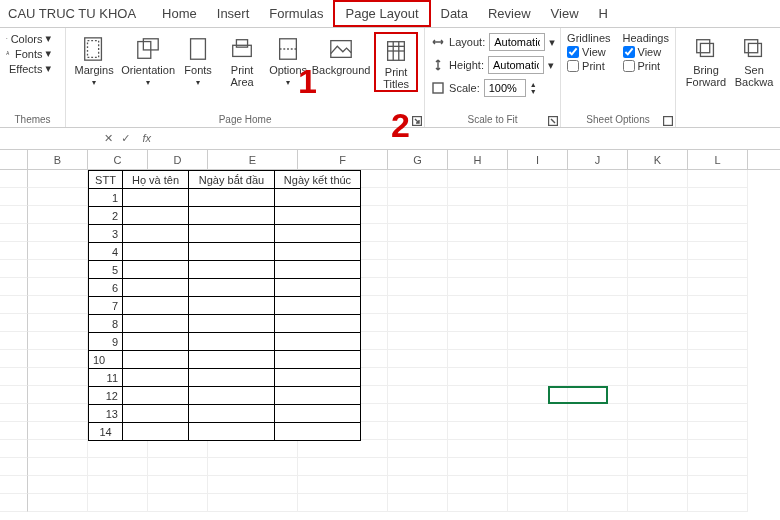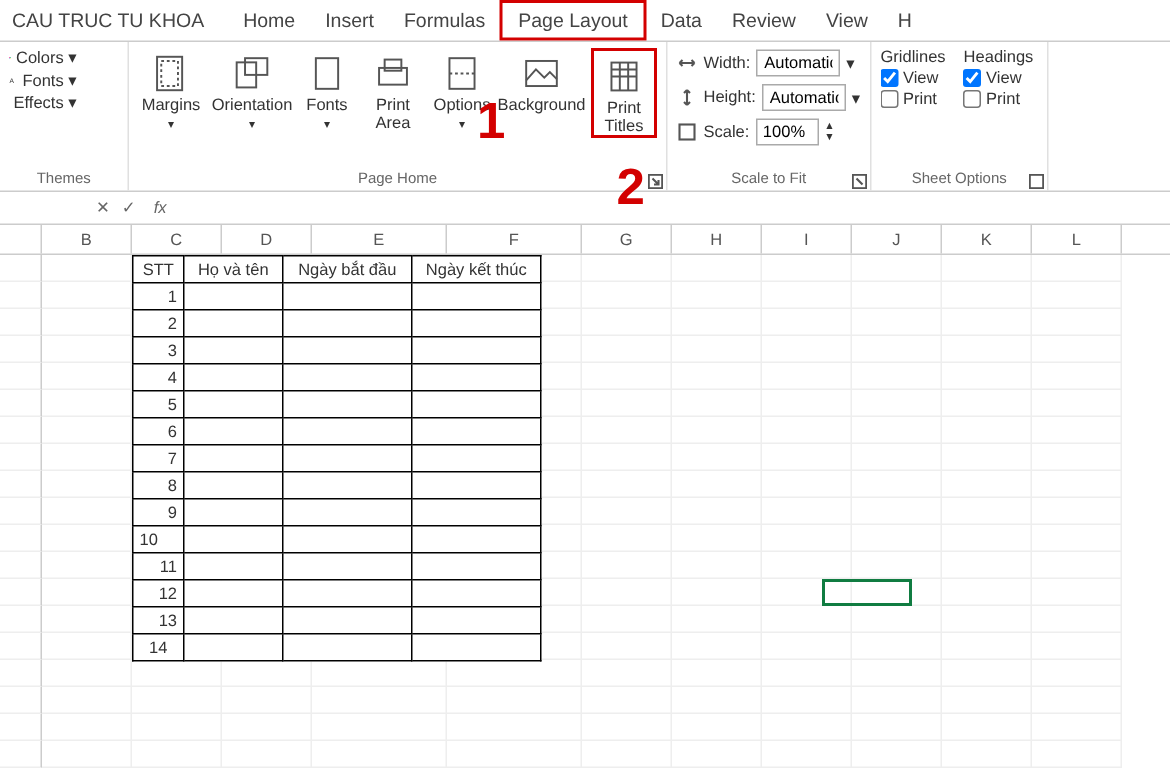--- a/index.html
+++ b/index.html
@@ -17,21 +17,21 @@
   .bigbtn { display: flex; flex-direction: column; align-items: center; justify-content: flex-start; width: 44px; padding-top: 4px; gap: 2px; font-size: 11px; color: #333; cursor: pointer; text-align: center; }
   .bigbtn svg { width: 26px; height: 26px; }
   .rowctl { display: flex; align-items: center; gap: 4px; font-size: 11px; height: 20px; }
   .rowctl input[type=text] { width: 56px; font-size: 11px; height: 18px; border: 1px solid #aaa; padding: 0 4px; }
   .chk { display: flex; align-items: center; gap: 3px; font-size: 11px; }
   .chk input { width: 12px; height: 12px; }
   .dl { position: absolute; right: 2px; bottom: 2px; width: 10px; height: 10px; }
   .dl svg { width: 10px; height: 10px; }
   .red-box { border: 2px solid #d30000; }
   .annotation { position: absolute; font-size: 34px; font-weight: bold; color: #d30000; pointer-events: none; }
-  .fbar { display: flex; align-items: center; height: 22px; border-bottom: 1px solid #ccc; font-size: 11px; color: #666; }
+  .fbar { display: flex; align-items: center; height: 22px; border-bottom: 1px solid #ccc; font-size: 11px; color: #666; padding-left: 40px; }
   .fbar .cell { padding: 0 10px; border-right: 1px solid #ddd; }
   .fbar .fx { font-style: italic; padding: 0 8px; }
   .colhdr { display: flex; height: 20px; border-bottom: 1px solid #ccc; background: #fff; }
   .colhdr .rownumcol { width: 28px; border-right: 1px solid #ccc; }
   .colhdr .ch { flex: 0 0 60px; border-right: 1px solid #ccc; text-align: center; font-size: 11px; color: #555; line-height: 20px; }
   .gridwrap { position: relative; }
   .gridrow { display: flex; height: 18px; }
   .rownum { width: 28px; border-right: 1px solid #ccc; border-bottom: 1px solid #eee; text-align: center; font-size: 10px; color: #666; line-height: 18px; }
   .gdcell { flex: 0 0 60px; border-right: 1px solid #eee; border-bottom: 1px solid #eee; }
   .datatbl { position: absolute; top: 0; left: 88px; border-collapse: collapse; }
@@ -160,21 +160,21 @@
         </svg></div>
     <div class="annotation" style="left:232px; top:34px;">1</div>
   </div>
 
   <div class="group" style="width:136px">
     <div class="group-body" style="flex-direction:column; gap:3px; width:100%;">
       <div class="rowctl">
         <svg width="14" height="14">
             <path d="M2 7 H12 M2 7 L4 5 M2 7 L4 9 M12 7 L10 5 M12 7 L10 9" class="icon-stroke"></path>
           </svg>
-        <span>Width:</span>
+        <span>Layout:</span>
         <input type="text" value="Automatic" style="">
           <span>▾</span>
       </div>
       <div class="rowctl">
         <svg width="14" height="14">
             <path d="M7 2 V12 M7 2 L5 4 M7 2 L9 4 M7 12 L5 10 M7 12 L9 10" class="icon-stroke"></path>
           </svg>
         <span>Height:</span>
         <input type="text" value="Automatic" style="">
           <span>▾</span>
@@ -220,20 +220,41 @@
             <span>Print</span>
           </label>
       </div>
     </div>
     <div class="group-label">Sheet Options</div>
     <div class="dl"><svg viewBox="0 0 10 10">
           <rect x="0.5" y="0.5" width="9" height="9" class="icon-stroke"></rect>
         </svg></div>
   </div>
 
+  <div class="group" style="flex:1; border-right:none;">
+    <div class="group-body">
+      <div class="bigbtn" style="width:48px">
+        <svg viewBox="0 0 28 28">
+            <rect x="8" y="8" width="14" height="14" class="icon-stroke" fill="#ffd"></rect>
+            <rect x="4" y="4" width="14" height="14" class="icon-stroke" fill="#fff"></rect>
+          </svg>
+        <span style="white-space:pre">Bring
+Forward</span>
+      </div>
+      <div class="bigbtn" style="width:40px">
+        <svg viewBox="0 0 28 28">
+            <rect x="4" y="4" width="14" height="14" class="icon-stroke" fill="#fff"></rect>
+            <rect x="8" y="8" width="14" height="14" class="icon-stroke" fill="#ffd"></rect>
+          </svg>
+        <span style="white-space:pre">Sen
+Backwa</span>
+      </div>
+    </div>
+    <div class="group-label"></div>
+  </div>
 </div>
 
 <div class="fbar">
   <div class="cell" style="width:60px"></div>
   <div><span style="padding:0 4px">✕</span><span style="padding:0 4px">✓</span><span class="fx">fx</span></div>
   <div style="flex:1"></div>
 </div>
 
 <div class="colhdr">
   <div class="rownumcol"></div>

